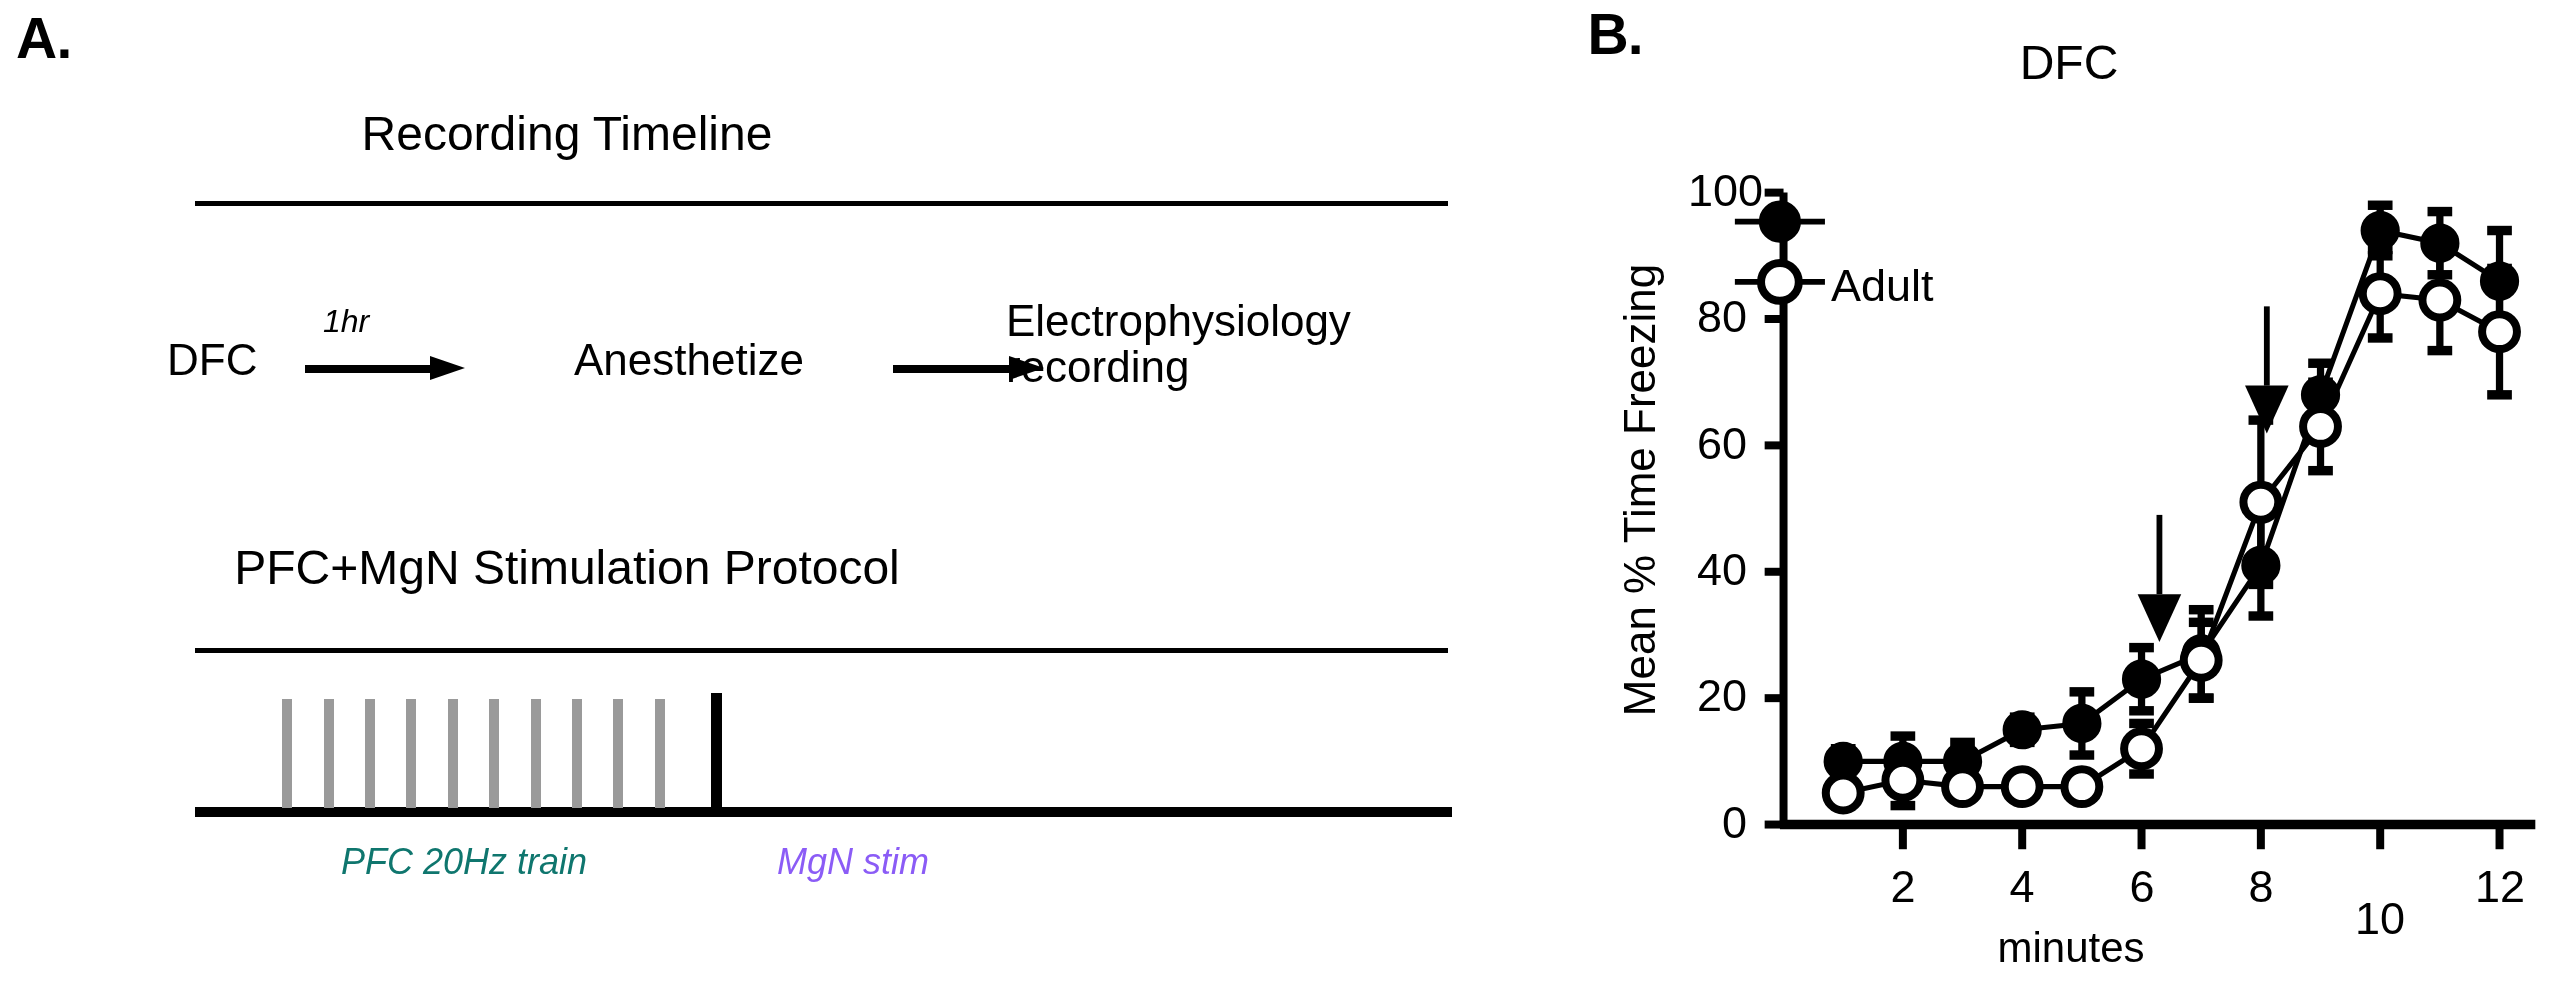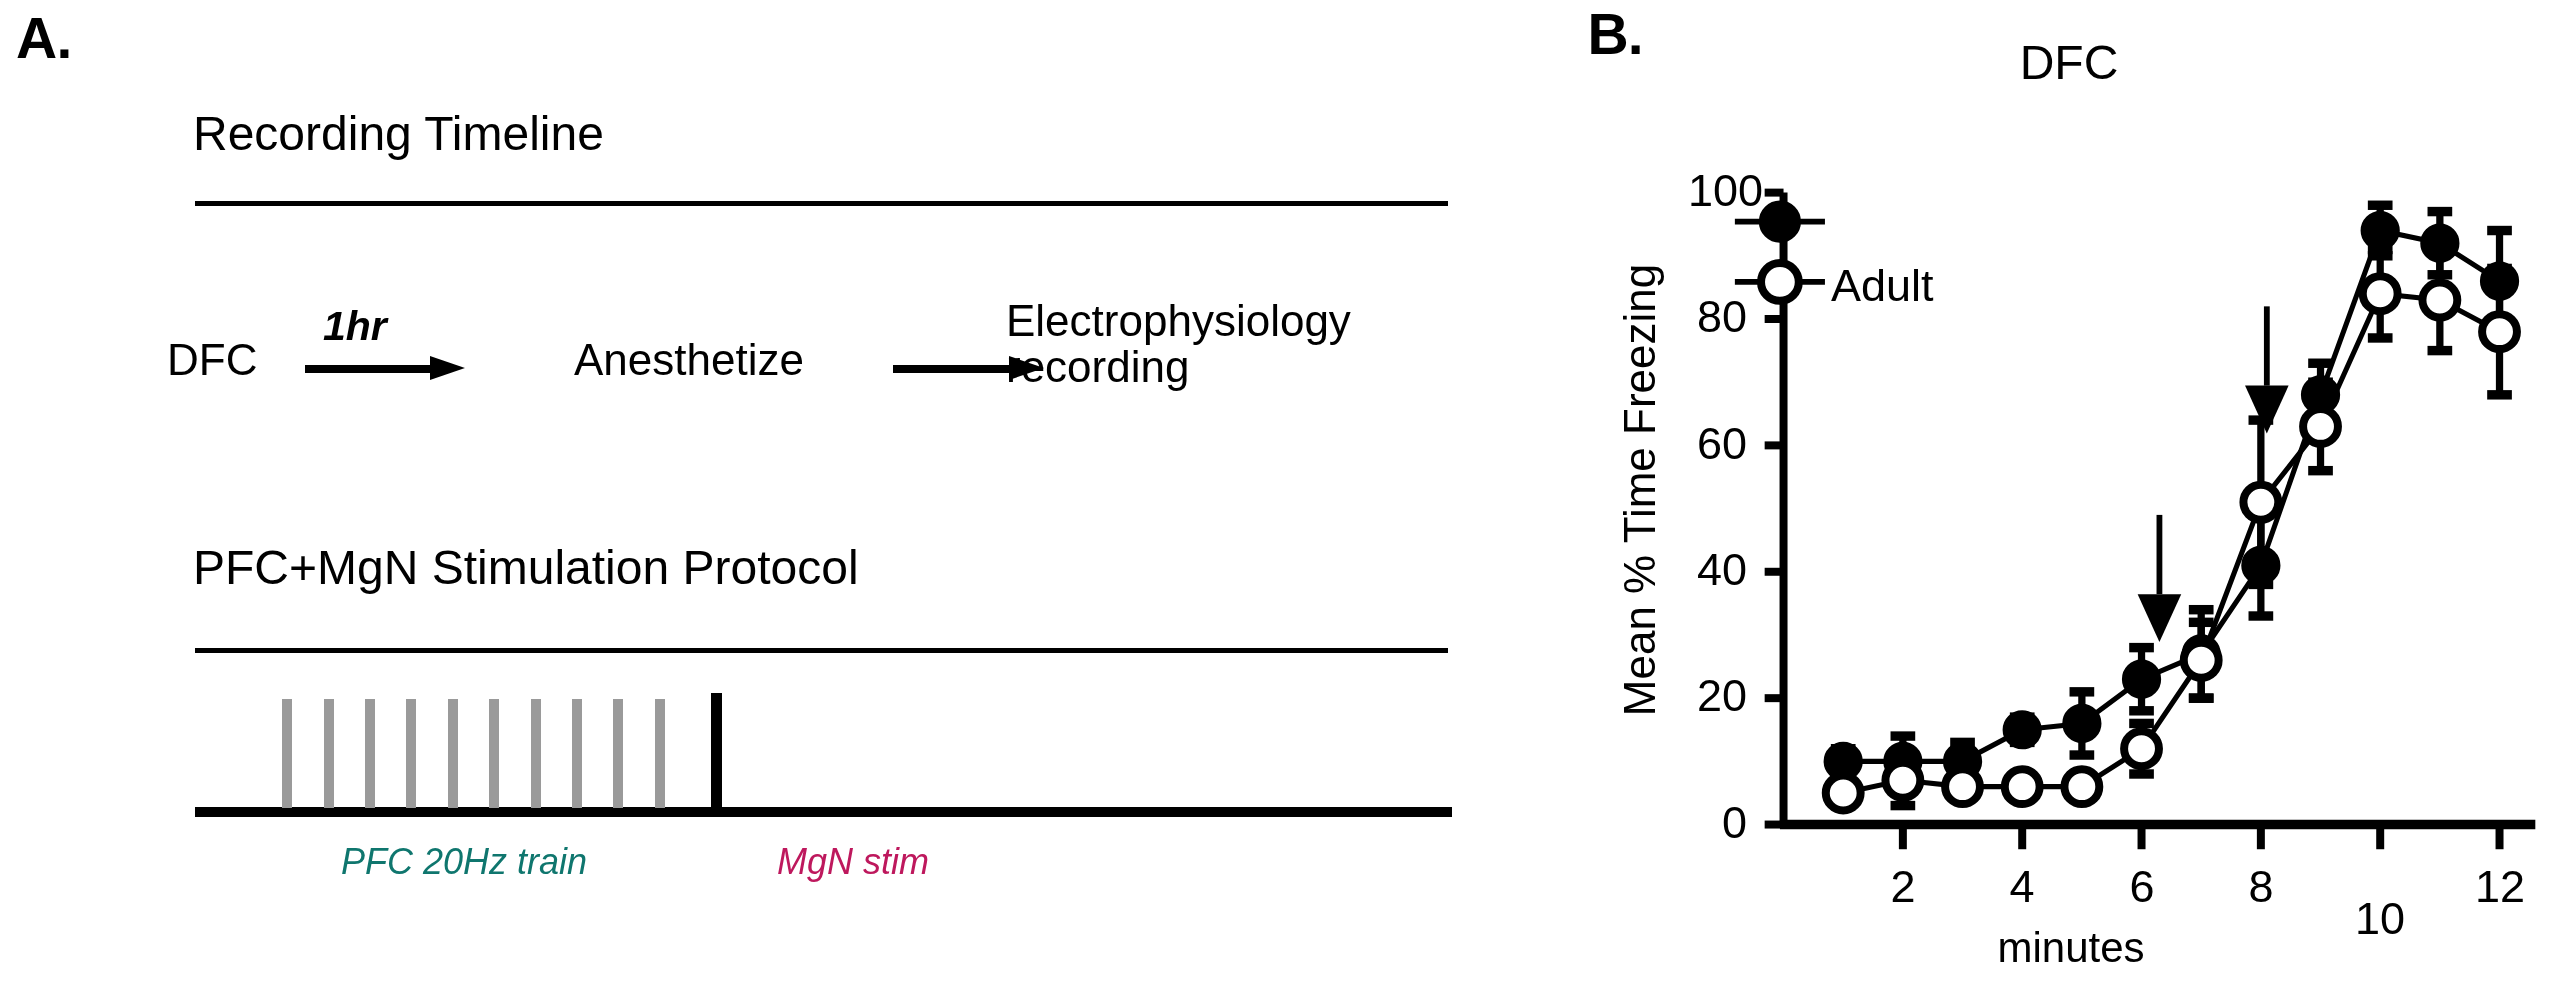--- a/index.html
+++ b/index.html
@@ -7,21 +7,21 @@
   .figure{position:relative;width:2576px;height:999px;background:#fff;}
 
   
   .panel-label{position:absolute;font-size:57px;font-weight:bold;letter-spacing:-0.7px;line-height:1;}
   #panel-a-label{left:16px;top:10.2px;}
   #panel-b-label{left:1587px;top:5.8px;}
 
   
   #panel-a{position:absolute;left:0;top:0;width:1562px;height:999px;}
 
-  .section-title{position:absolute;font-size:48px;line-height:1.05;white-space:nowrap;}
+  .section-title{position:absolute;text-align:center;font-size:48px;line-height:1.05;white-space:nowrap;}
   .section-rule{position:absolute;height:5.1px;background:#000;}
 
   #timeline-title{left:193px;top:109px;width:748px;}
   #timeline-rule{left:195px;top:201px;width:1253px;}
 
   #protocol-title{left:193px;top:543px;width:748px;}
   #protocol-rule{left:195px;top:648px;width:1253px;}
 
   
   #flow-row{position:absolute;left:167px;top:291px;width:1308px;height:160px;}
@@ -34,31 +34,31 @@
   .flow-arrow .shaft{position:absolute;left:0;top:8.7px;height:8px;background:#000;}
   .flow-arrow .head{position:absolute;top:0;width:0;height:0;
       border-top:12.3px solid transparent;border-bottom:12.3px solid transparent;border-left:35px solid #000;}
   #arrow1{left:138px;top:65px;width:160px;}
   #arrow1 .shaft{width:127px;}
   #arrow1 .head{left:125px;}
   #arrow2{left:726px;top:65px;width:153px;}
   #arrow2 .shaft{width:118px;}
   #arrow2 .head{left:116px;}
 
-  #flow-1hr{position:absolute;left:156px;top:11.6px;font-size:41px;font-style:italic;font-weight:700;}
+  #flow-1hr{position:absolute;left:156px;top:11.6px;font-size:32px;font-style:italic;font-weight:400;}
 
   
   #stim-area{position:absolute;left:195px;top:679px;width:1257px;height:138px;}
   #stim-baseline{position:absolute;left:0;bottom:0;width:1257px;height:10.2px;background:#000;}
   .pulse{position:absolute;bottom:8.7px;width:10.2px;background:#9a9a9a;}
   .pulse.mgn{background:#000;width:11px;}
 
   .stim-caption{position:absolute;font-size:36px;font-style:italic;white-space:nowrap;}
   #cap-pfc{left:341px;top:841px;color:#0f766e;}
-  #cap-mgn{left:777px;top:841px;color:#be185d;}
+  #cap-mgn{left:777px;top:841px;color:#8b5cf6;}
 
   
   #panel-b{position:absolute;left:1562px;top:0;width:1014px;height:999px;}
   #chart-title{position:absolute;left:0;top:35px;width:1014px;text-align:center;font-size:48px;}
 
   #plot-wrap{position:absolute;left:0;top:0;width:1014px;height:999px;}
   #y-axis-title{position:absolute;left:-198px;top:465px;width:552px;text-align:center;
       transform:rotate(-90deg);font-size:44px;white-space:nowrap;}
   #x-axis-title{position:absolute;left:182px;top:924px;width:654px;text-align:center;font-size:42px;}
 

